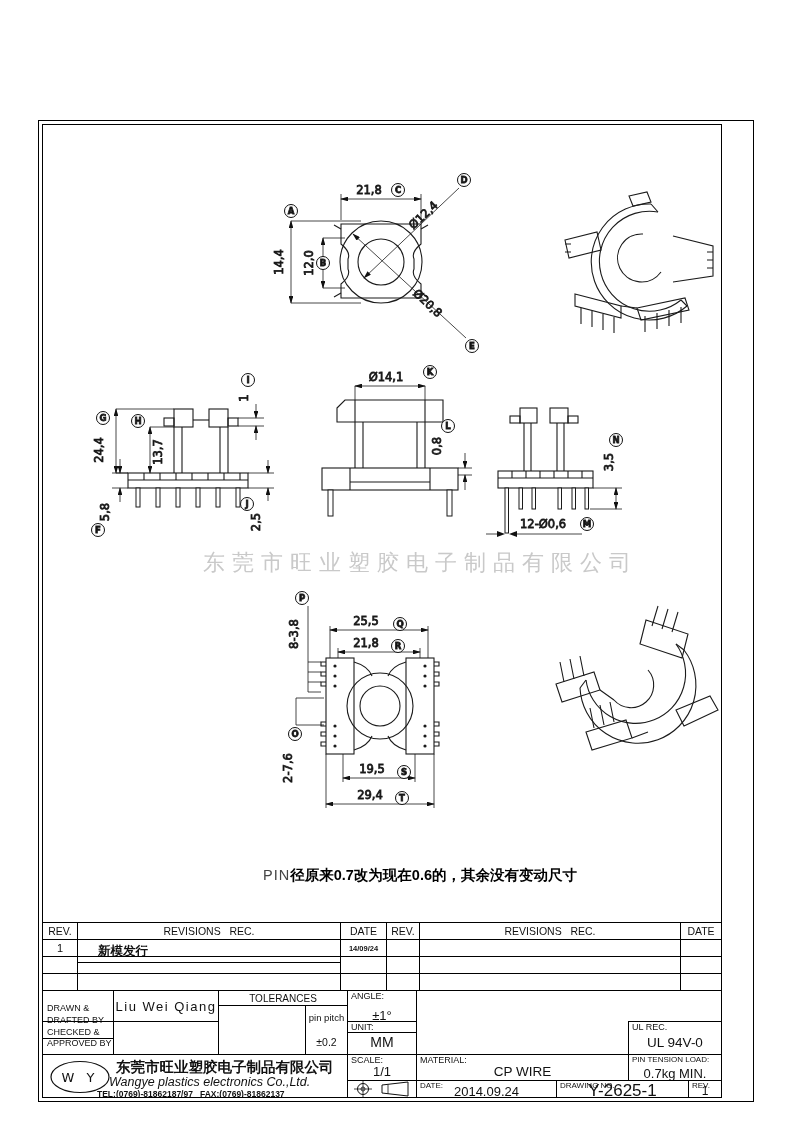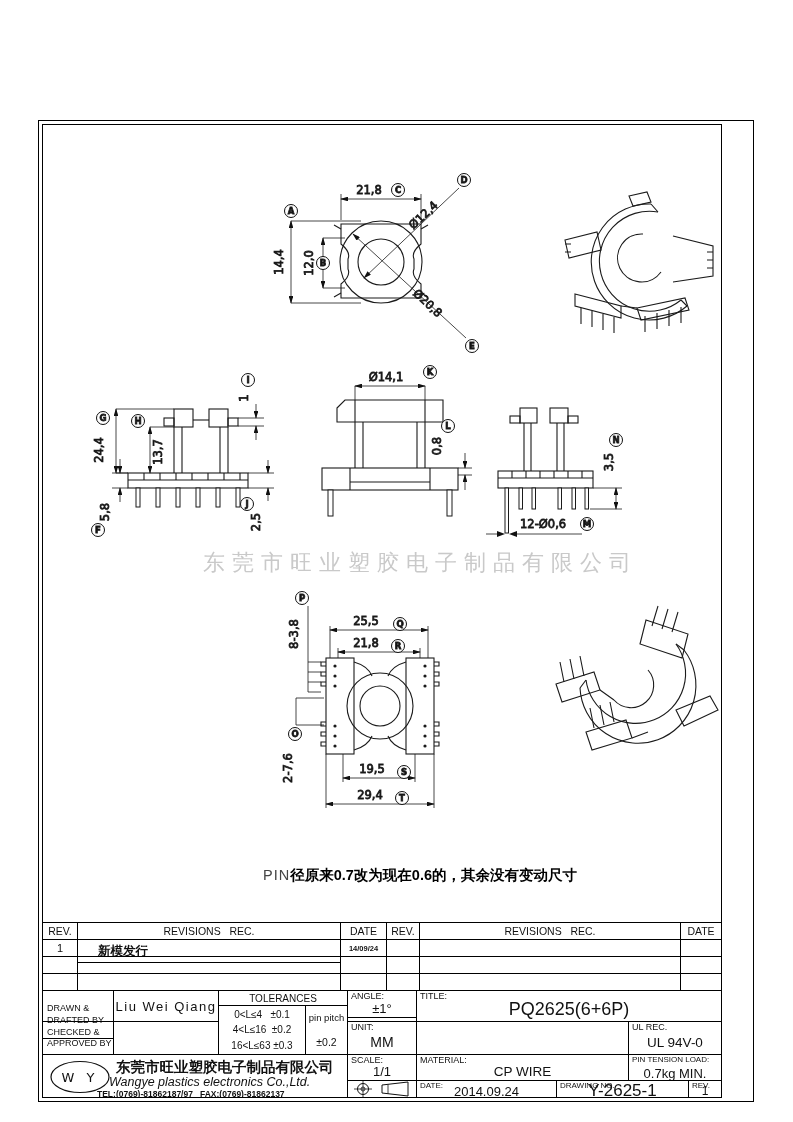--- a/index.html
+++ b/index.html
@@ -397,51 +397,40 @@
     <div>DRAFTED BY</div>
   </div>
   <div class="cell" style="left:113px;top:990px;width:106px;height:32px;font-size:13px;letter-spacing:1.5px">Liu Wei Qiang</div>
   <div class="cell stack" style="left:42px;top:1021px;width:72px;height:34px">
     <div>CHECKED &amp;</div>
     <div>APPROVED BY</div>
   </div>
   <div class="cell" style="left:113px;top:1021px;width:106px;height:34px"></div>
 
   <div class="cell" style="left:218px;top:990px;width:130px;height:16px;font-size:10px">TOLERANCES</div>
-  <div class="cell" style="left:218px;top:1005px;width:88px;height:50px">
-    <div>
-      <div class="tolrow">0&lt;L≤4   ±0.1</div>
-      <div class="tolrow">4&lt;L≤16  ±0.2</div>
-      <div class="tolrow">16&lt;L≤63 ±0.3</div>
-    </div>
-  </div>
   <div class="cell" style="left:305px;top:1005px;width:43px;height:50px">
     <div style="text-align:center">
       <div style="font-size:9.5px">pin pitch</div>
       <div style="font-size:10.5px;margin-top:13px">±0.2</div>
     </div>
   </div>
 
   <div class="cell" style="left:42px;top:1054px;width:306px;height:44px">
     <svg style="position:absolute;left:6px;top:5px" width="62" height="34" viewBox="0 0 62 34">
       <ellipse cx="31" cy="17" rx="29" ry="15.5" fill="none" stroke="#111" stroke-width="1.2"></ellipse>
       <text x="31" y="22" text-anchor="middle" style="font-size:13px;letter-spacing:4px">W  Y</text>
     </svg>
     <div style="position:absolute;left:73px;top:3px;font-size:14.5px;font-weight:bold;white-space:nowrap">东莞市旺业塑胶电子制品有限公司</div>
     <div style="position:absolute;left:66px;top:20px;font-size:12.5px;font-style:italic;white-space:nowrap">Wangye plastics electronics Co.,Ltd.</div>
     <div style="position:absolute;left:54px;top:34px;font-size:8.5px;font-weight:bold;white-space:pre">TEL:(0769)-81862187/97   FAX:(0769)-81862137</div>
   </div>
 
-  <div class="cell" style="left:347px;top:990px;width:70px;height:28px">
+  <div class="cell" style="left:347px;top:990px;width:70px;height:43px">
     <div class="lbl">ANGLE:</div>
     <div class="val" style="font-size:13px;padding-top:8px">±1°</div>
-  </div>
-  <div class="cell" style="left:416px;top:990px;width:306px;height:32px">
-    <div class="lbl">TITLE:</div>
-    <div class="val" style="font-size:18px;padding-top:7px">PQ2625(6+6P)</div>
   </div>
   <div class="cell" style="left:347px;top:1021px;width:70px;height:34px">
     <div class="lbl">UNIT:</div>
     <div class="val" style="font-size:14px;padding-top:8px">MM</div>
   </div>
   <div class="cell" style="left:628px;top:1021px;width:94px;height:34px">
     <div class="lbl">UL REC.</div>
     <div class="val" style="font-size:13.5px;padding-top:9px">UL 94V-0</div>
   </div>
   <div class="cell" style="left:347px;top:1054px;width:70px;height:27px">

